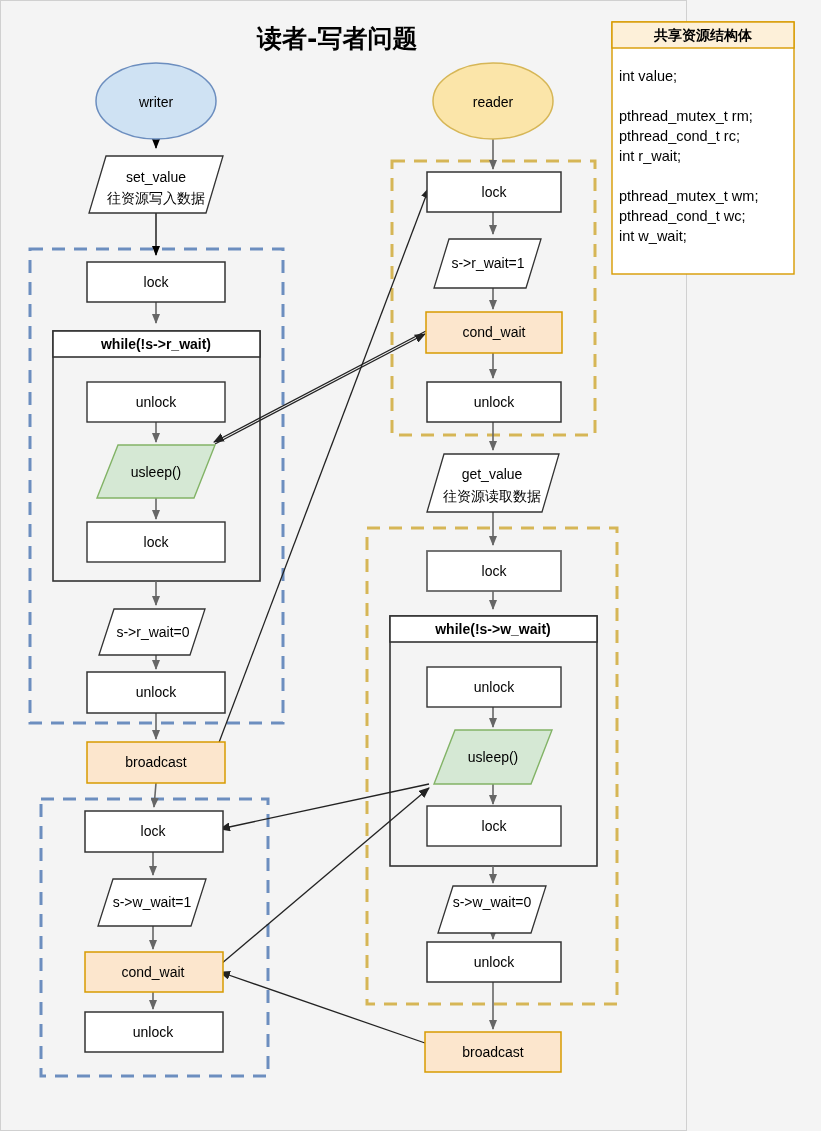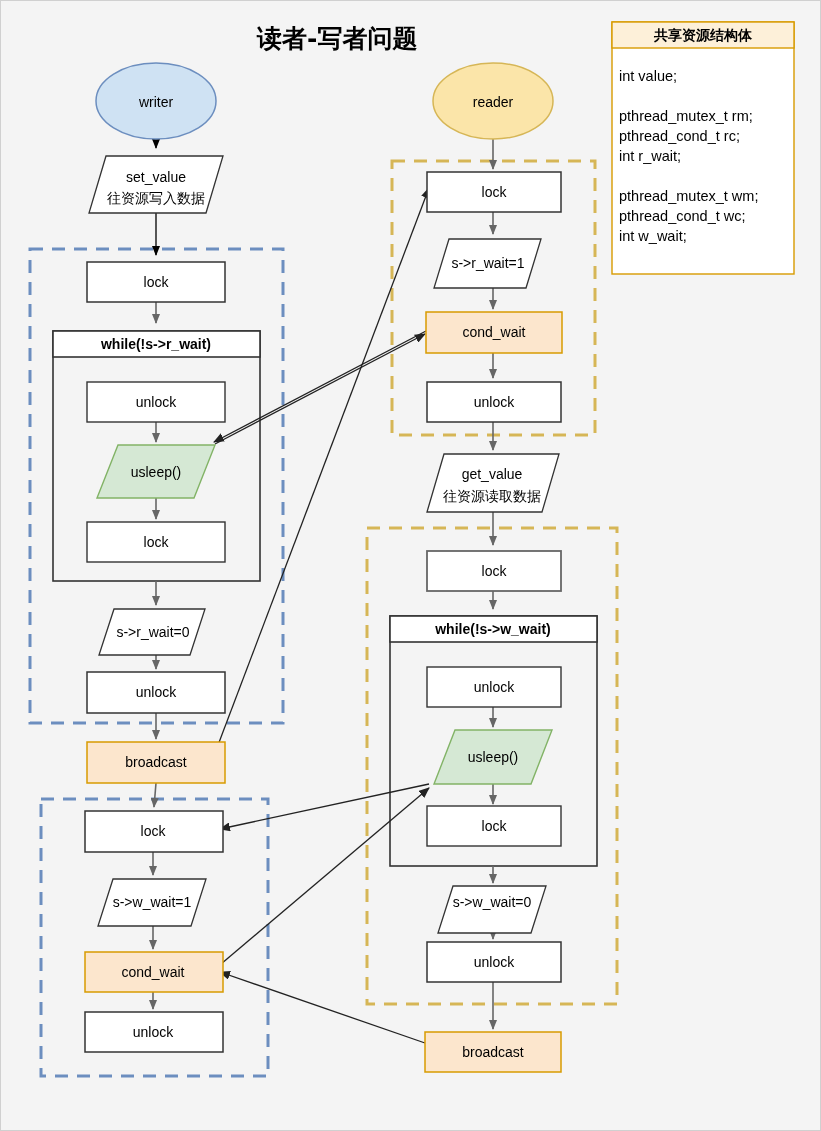--- a/index.html
+++ b/index.html
@@ -4,21 +4,21 @@
 <style>
   html,body{margin:0;padding:0;}
   body{
     width:821px;height:1131px;
     background:#f4f4f4;
     font-family:"Liberation Sans","DejaVu Sans",sans-serif;
     overflow:hidden;
     position:relative;
   }
   #page-frame{
-    position:absolute;left:0;top:0;width:821px;height:1131px;
+    position:absolute;left:0;top:0;width:687px;height:1131px;
     border:1px solid #d0d0d0;box-sizing:border-box;
     background:#f4f4f4;
   }
   svg#flow{position:absolute;left:0;top:0;}
   .n-label{font-family:"Liberation Sans","DejaVu Sans",sans-serif;font-size:14px;fill:#000;}
   .n-label-cn{font-family:"DejaVu Sans","Liberation Sans",sans-serif;font-size:14px;fill:#000;}
   .n-label-bold{font-family:"Liberation Sans","DejaVu Sans",sans-serif;font-size:14px;font-weight:bold;fill:#000;}
   .title-text{font-family:"DejaVu Sans","Liberation Sans",sans-serif;font-size:25px;font-weight:bold;fill:#000;}
   .legend-title{font-family:"DejaVu Sans","Liberation Sans",sans-serif;font-size:14px;font-weight:bold;fill:#000;}
   .legend-line{font-family:"Liberation Sans","DejaVu Sans",sans-serif;font-size:14.5px;fill:#000;}

